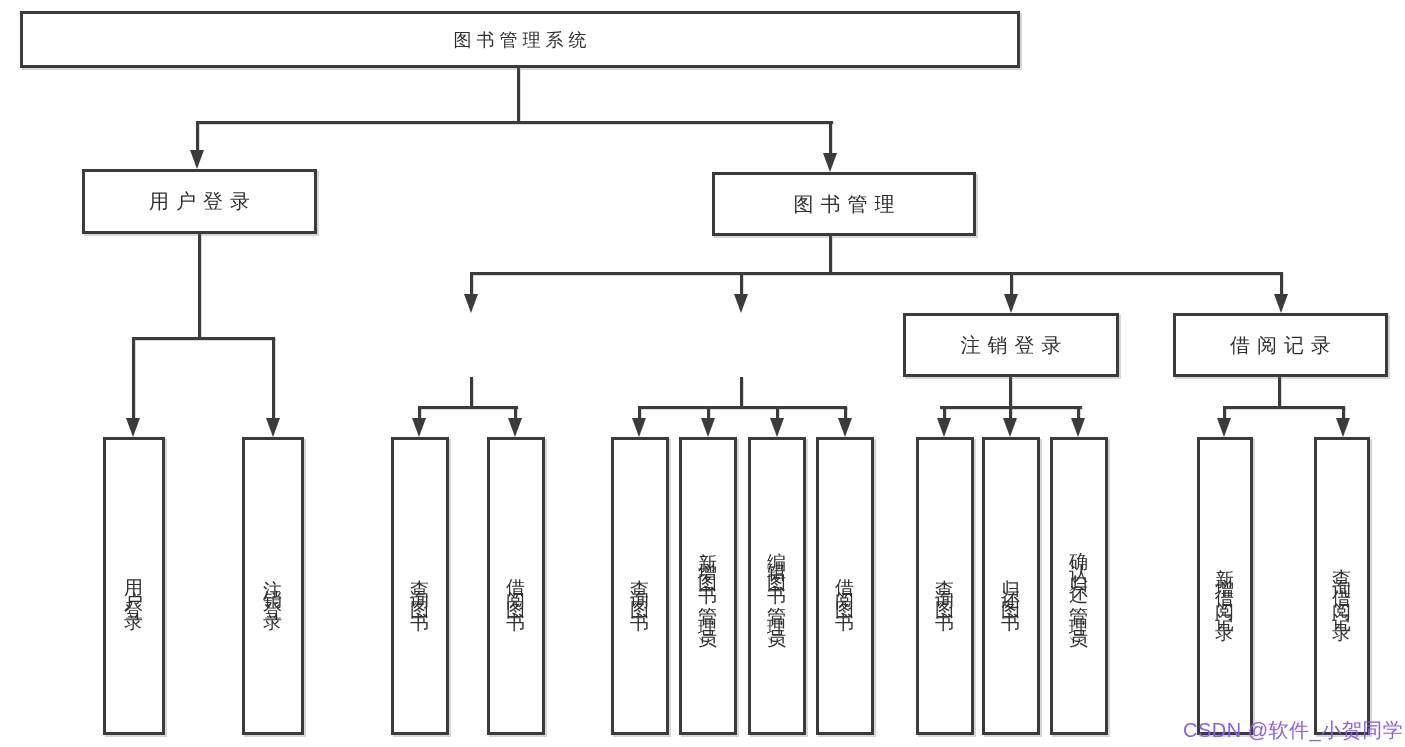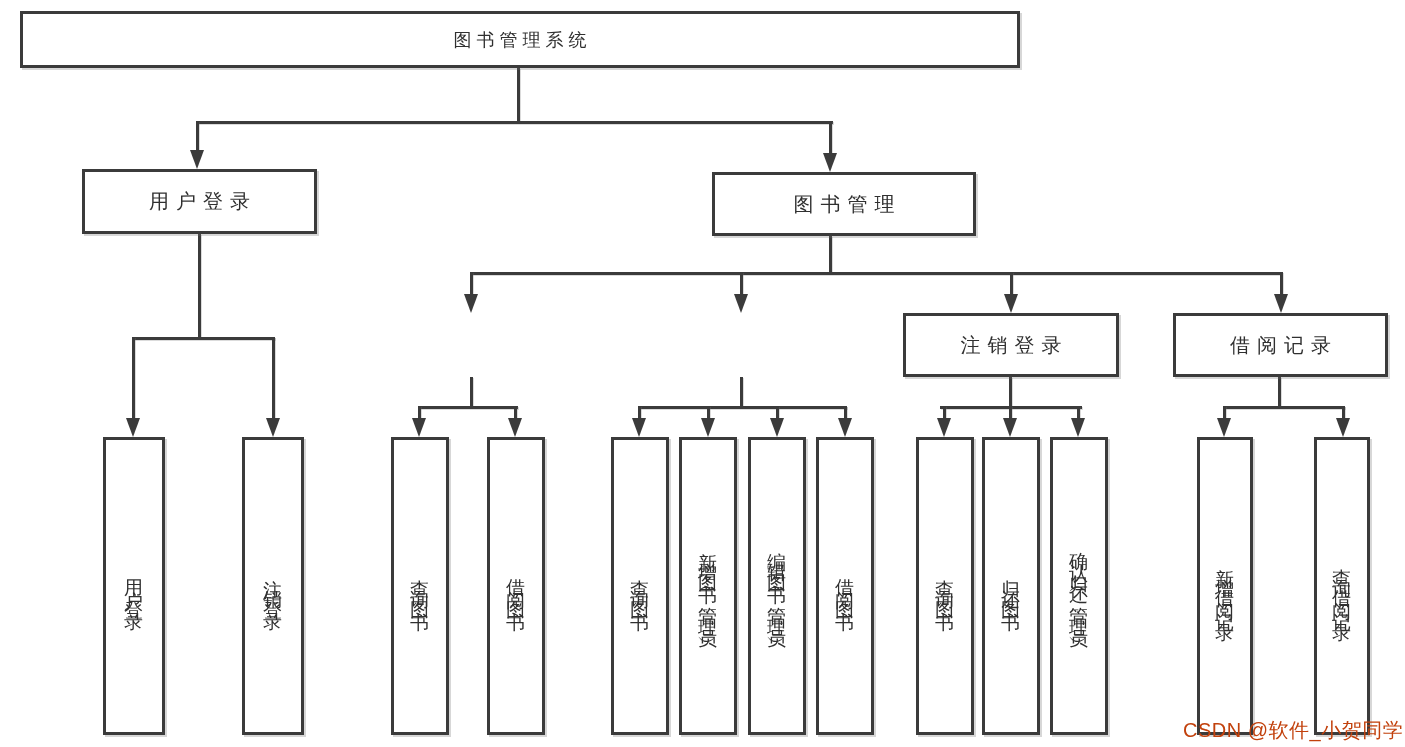--- a/index.html
+++ b/index.html
@@ -48,21 +48,21 @@
     width:0;height:0;
     border-left:7px solid transparent;
     border-right:7px solid transparent;
     border-top:19px solid #3b3b3b;
     z-index:1;
   }
   .watermark{
     position:absolute;
     left:1183px;top:717px;
     font-size:20px;
-    color:#c2410c;
+    color:#8b5cf6;
     letter-spacing:0.5px;
     white-space:nowrap;
     z-index:5;
   }
 </style>
 </head>
 <body>
 
 <div id="canvas">
 

